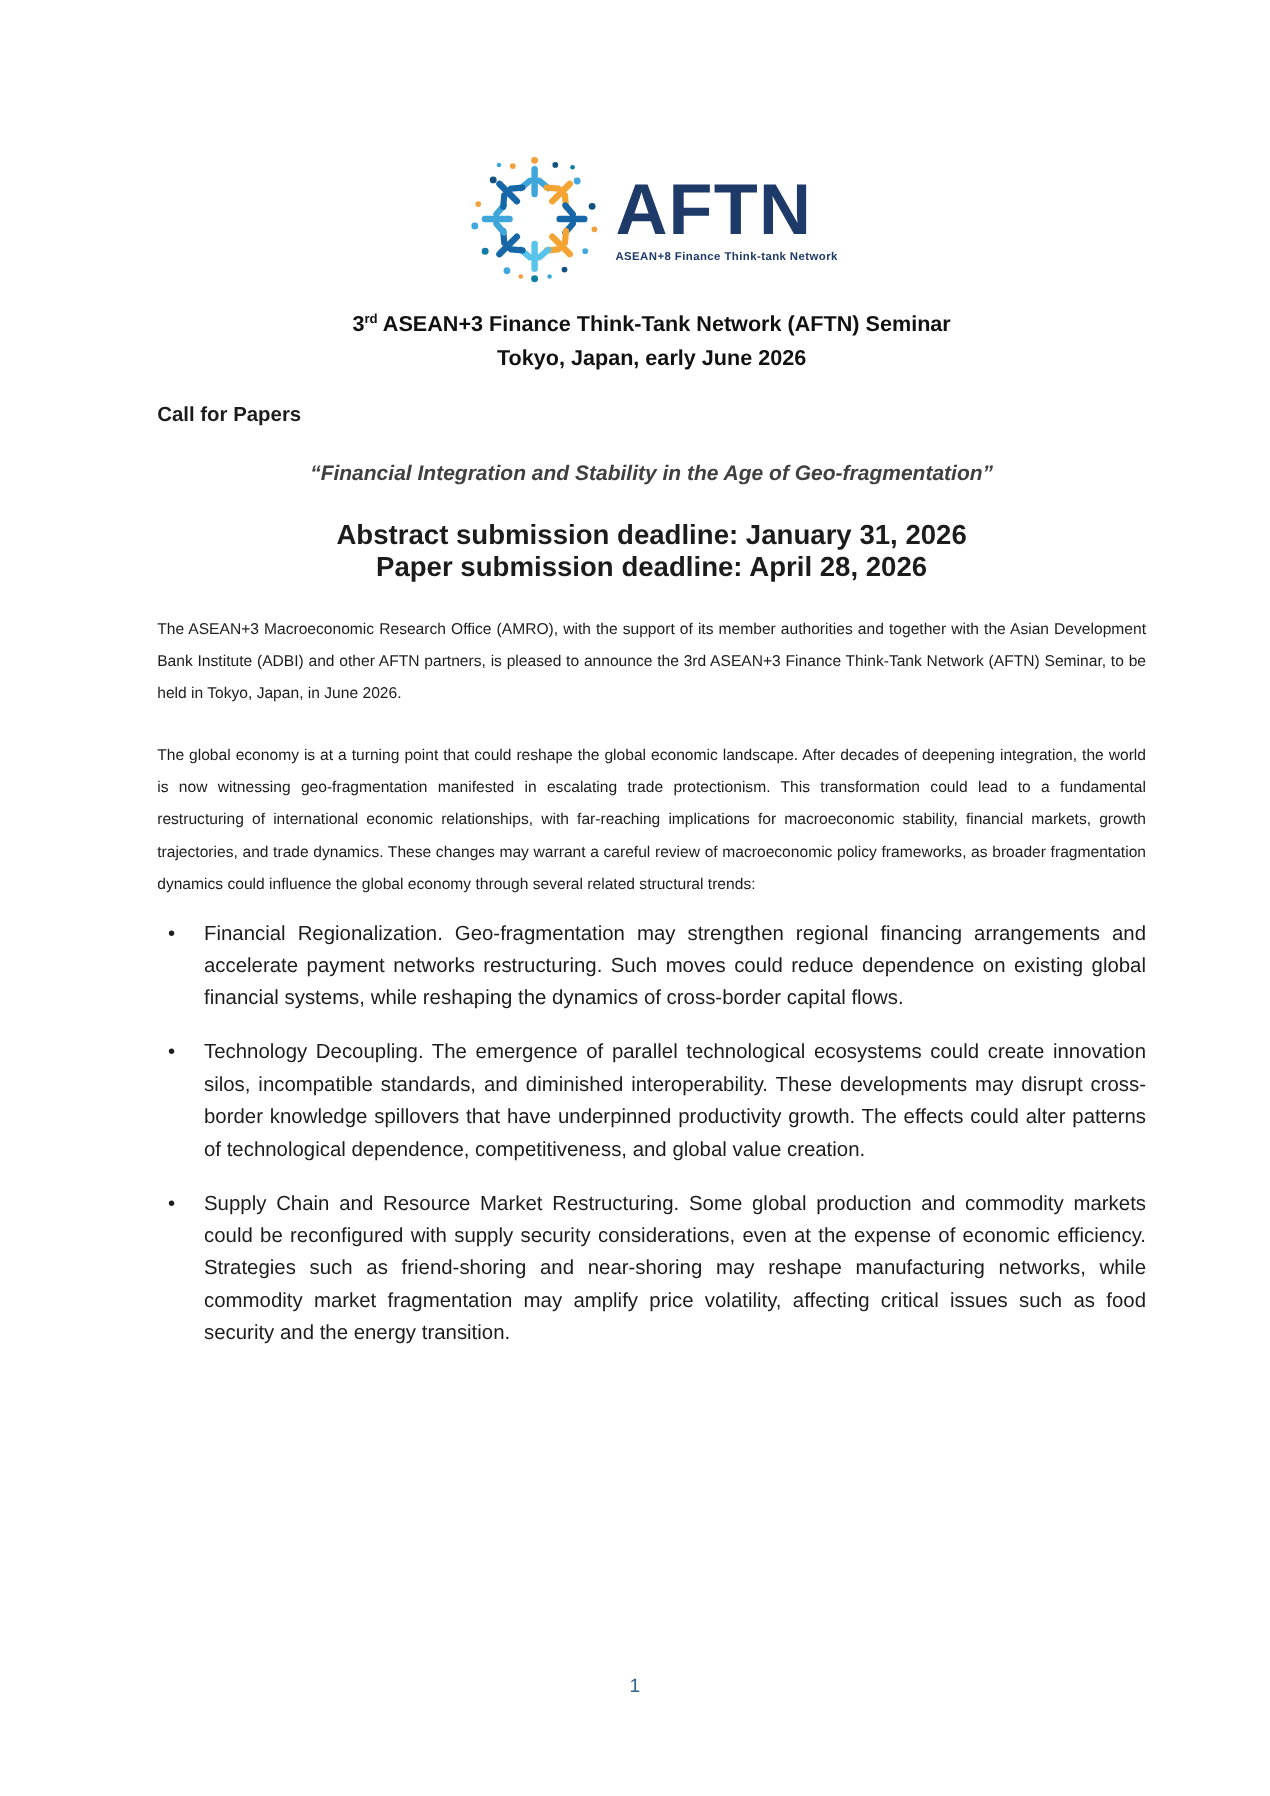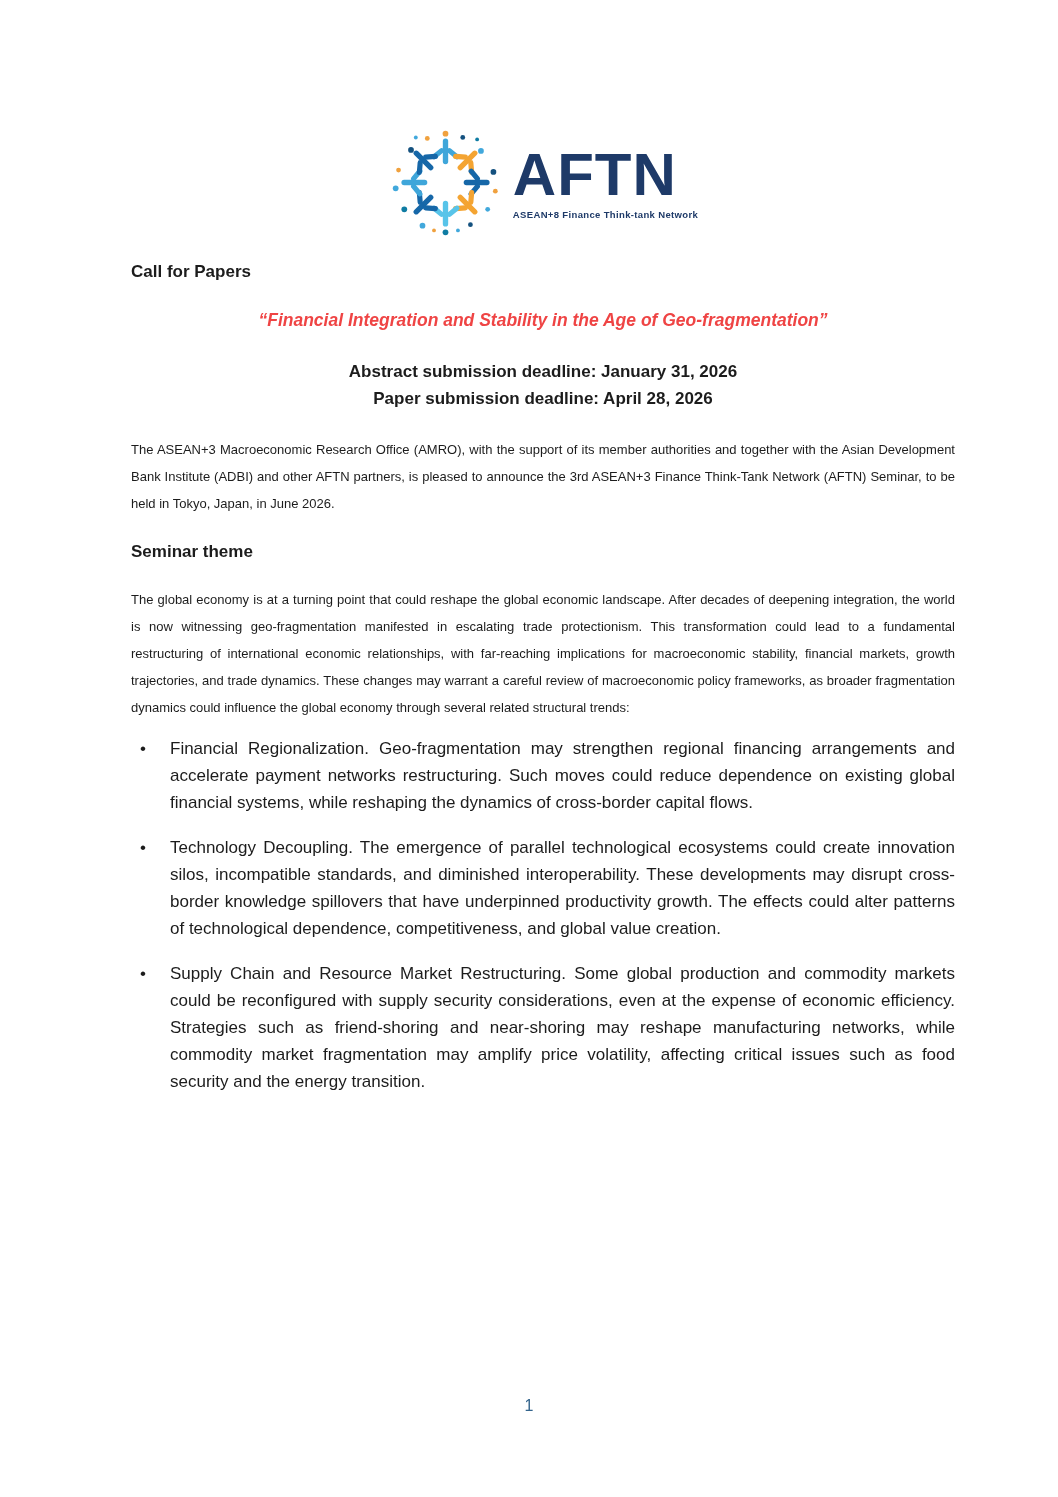--- a/index.html
+++ b/index.html
@@ -55,21 +55,21 @@
     margin-top: 28px;
     text-align: center;
     font-weight: bold;
     font-style: italic;
     font-size: 17.5px;
   }
   .deadlines {
     margin-top: 27px;
     text-align: center;
     font-weight: bold;
-    font-size: 17px;
+    font-size: 23px;
     line-height: 27px;
   }
   .body-para {
     margin: 24px 0 0 0;
     font-size: 13px;
     line-height: 27px;
     text-align: justify;
   }
   .section-heading {
     margin-top: 25px;
@@ -143,33 +143,36 @@
         <circle cx="-31" cy="-47" r="2" fill="#41a8dc"></circle>
         <circle cx="33" cy="-45" r="2" fill="#0f7ca3"></circle>
       </g>
     </svg>
     <div class="logo-text-block">
       <div class="logo-acronym">AFTN</div>
       <div class="logo-tagline">ASEAN+8 Finance Think-tank Network</div>
     </div>
   </div>
 
+  <div class="title-block">
+    <div><span>3</span><sup>rd</sup><span> ASEAN+3 Finance Think-Tank Network (AFTN) Seminar</span></div>
+    <div>Tokyo, Japan, early June 2026</div>
+  </div>
 
   <div class="call-for-papers">Call for Papers</div>
 
-  <div class="theme-quote" id="theme-quote" style="color: #ef4444;">“Financial Integration and Stability in the Age of Geo-fragmentation”</div>
+  <div class="theme-quote" id="theme-quote" style="color: #404040;">“Financial Integration and Stability in the Age of Geo-fragmentation”</div>
 
   <div class="deadlines">
     <div>Abstract submission deadline: January 31, 2026</div>
     <div>Paper submission deadline: April 28, 2026</div>
   </div>
 
   <p class="body-para">The ASEAN+3 Macroeconomic Research Office (AMRO), with the support of its member authorities and together with the Asian Development Bank Institute (ADBI) and other AFTN partners, is pleased to announce the 3rd ASEAN+3 Finance Think-Tank Network (AFTN) Seminar, to be held in Tokyo, Japan, in June 2026.</p>
 
-  <div class="section-heading">Seminar theme</div>
 
   <p class="body-para">The global economy is at a turning point that could reshape the global economic landscape. After decades of deepening integration, the world is now witnessing geo-fragmentation manifested in escalating trade protectionism. This transformation could lead to a fundamental restructuring of international economic relationships, with far-reaching implications for macroeconomic stability, financial markets, growth trajectories, and trade dynamics. These changes may warrant a careful review of macroeconomic policy frameworks, as broader fragmentation dynamics could influence the global economy through several related structural trends:</p>
 
   <ul class="bullet-list">
     <li>
       <span class="bullet-marker">•</span>
       <span class="bullet-text">Financial Regionalization. Geo-fragmentation may strengthen regional financing arrangements and accelerate payment networks restructuring. Such moves could reduce dependence on existing global financial systems, while reshaping the dynamics of cross-border capital flows.</span>
     </li>
     <li>
       <span class="bullet-marker">•</span>

